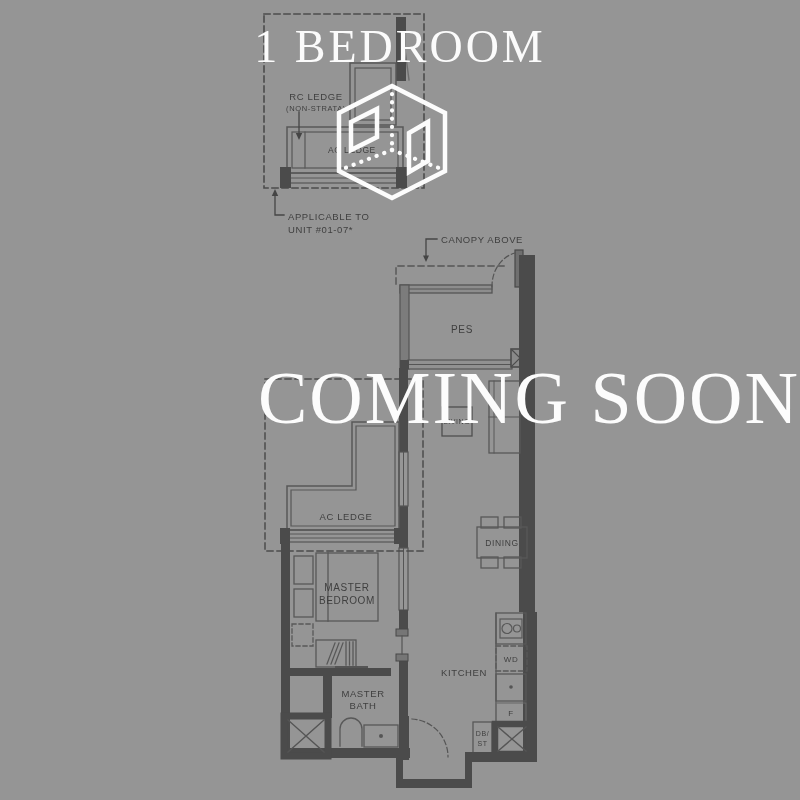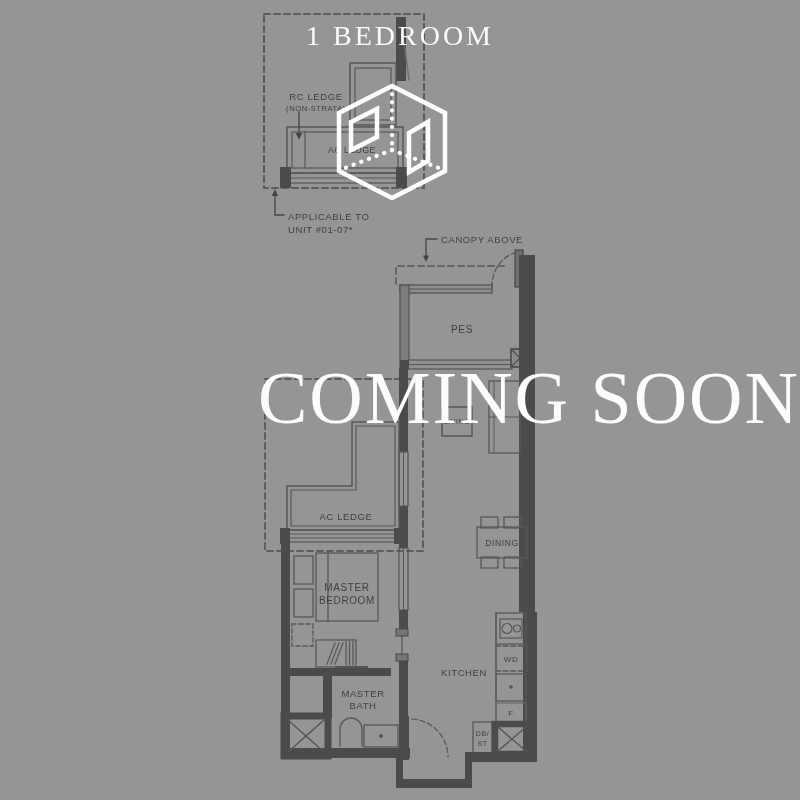--- a/index.html
+++ b/index.html
@@ -11,21 +11,21 @@
   .stage svg{position:absolute;left:0;top:0;}
   .plan-label{
     font-family:"Liberation Sans", sans-serif;
     fill:#3f3f3f;
     letter-spacing:0.6px;
   }
   .title{
     position:absolute;left:0;top:20px;width:800px;
     text-align:center;
     font-family:"Liberation Serif", serif;
-    font-size:28px;letter-spacing:3px;
+    font-size:46px;letter-spacing:3px;
     color:#fbfbfb;
     z-index:4;
   }
   .watermark{
     position:absolute;left:0;top:356px;width:800px;
     text-align:right;
     font-family:"Liberation Serif", serif;
     font-size:74px;letter-spacing:2px;
     color:#fcfcfc;
     z-index:5;

